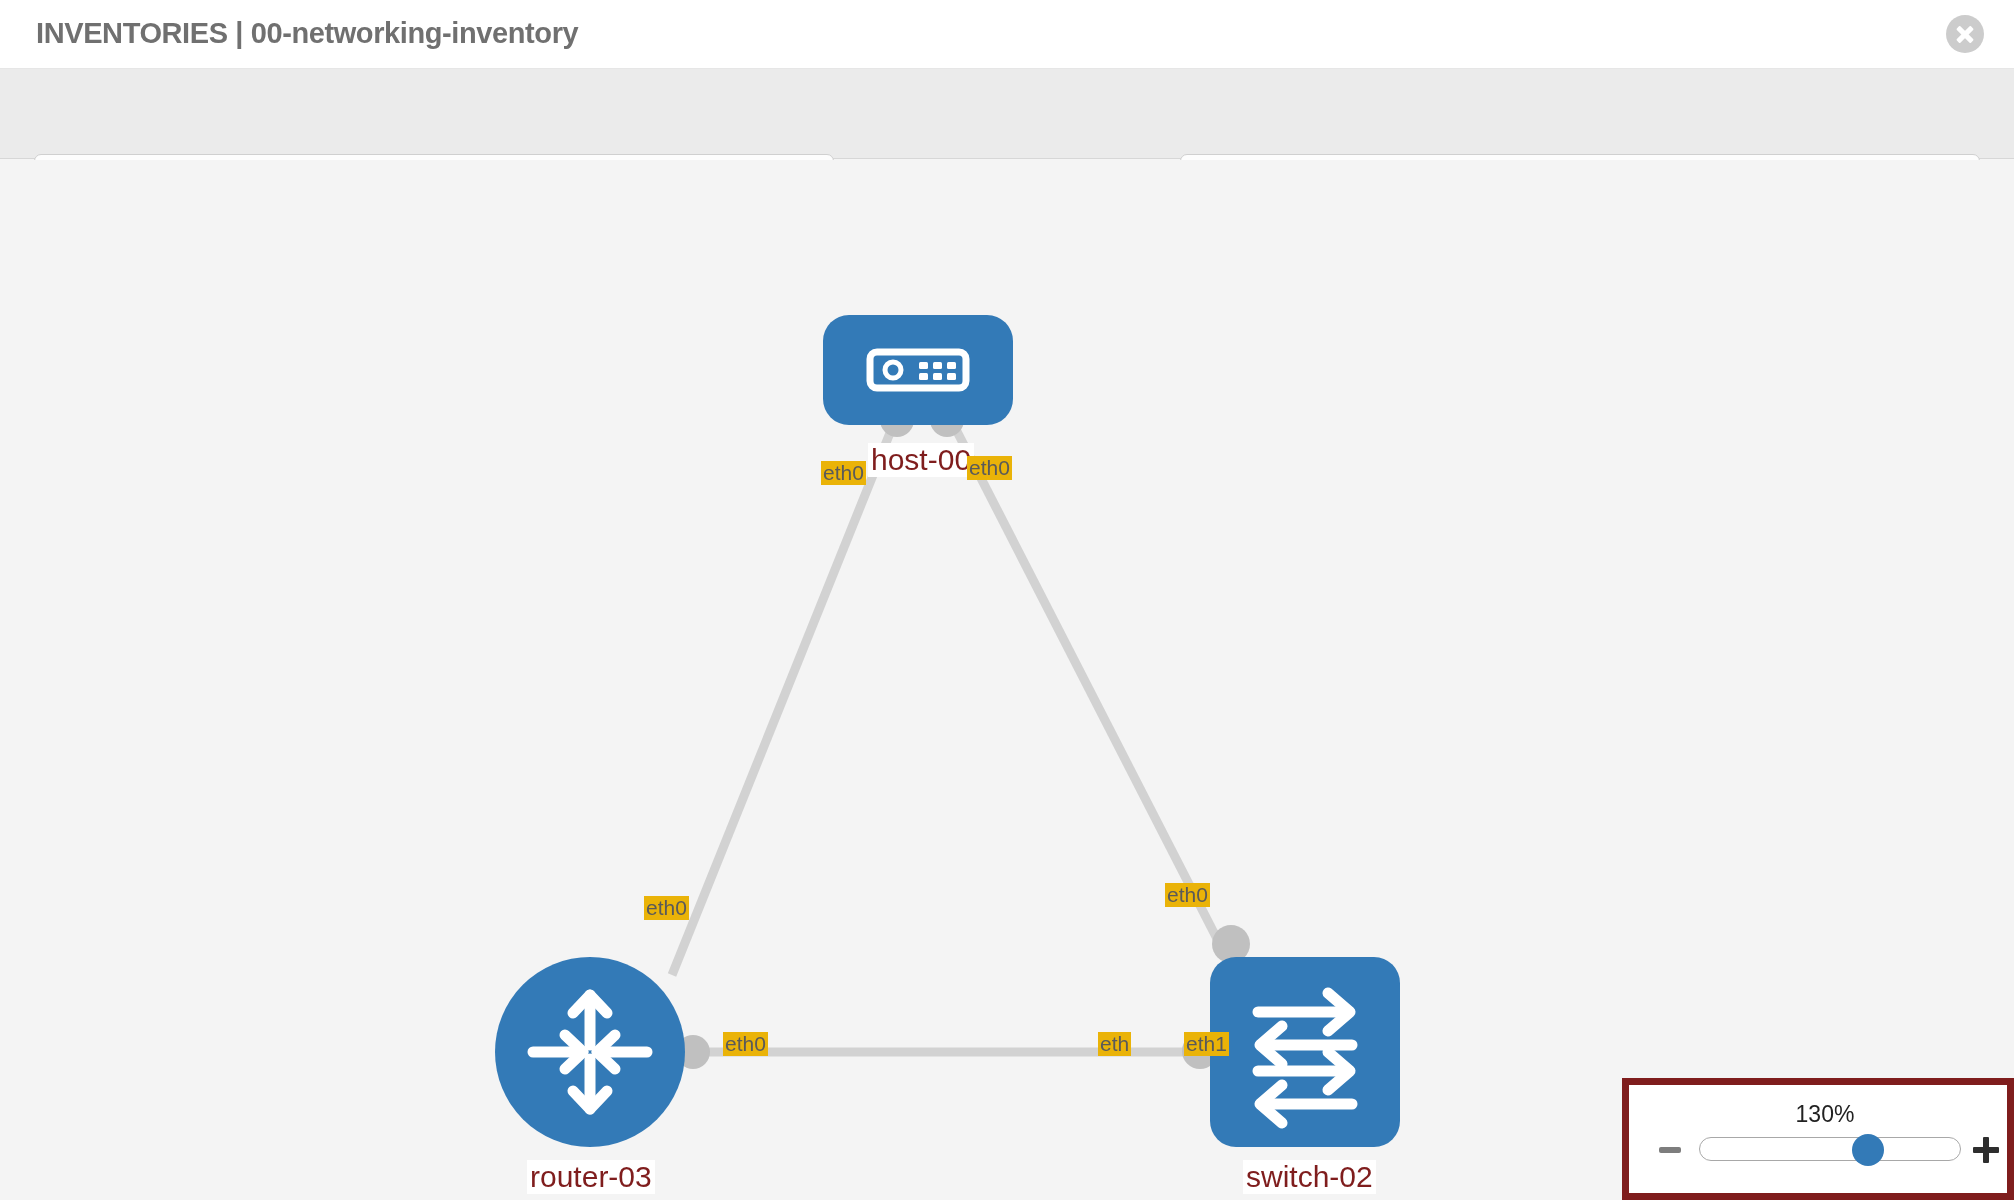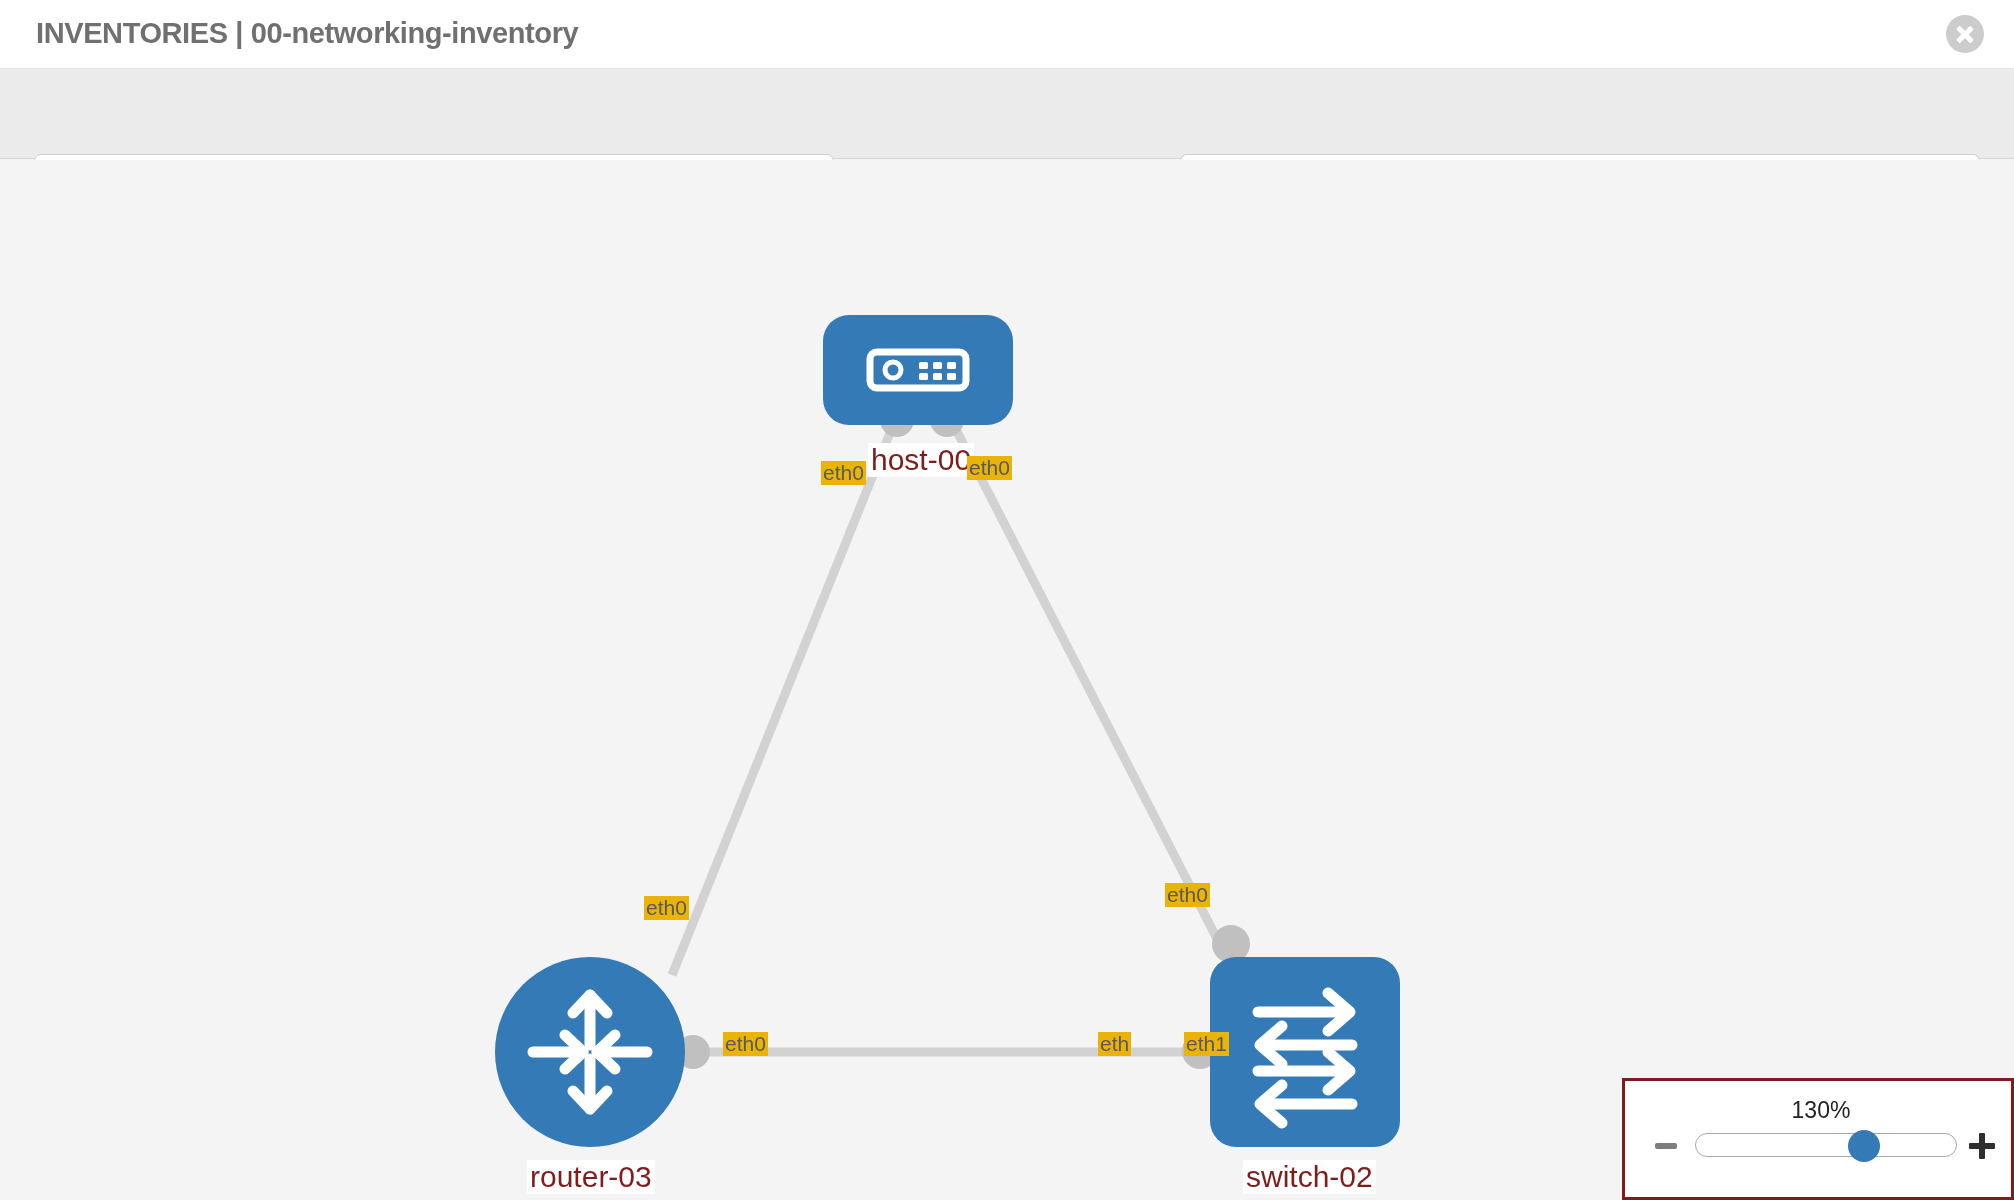--- a/index.html
+++ b/index.html
@@ -144,21 +144,21 @@
     padding: 0 2px;
     white-space: nowrap;
   }
 
   
   .zoom-panel {
     position: absolute;
     left: 1622px; top: 1078px;
     width: 392px; height: 122px;
     background: #ffffff;
-    border: 3px solid #7f1d1d;
+    border: 7px solid #7f1d1d;
   }
   .zoom-level {
     position: absolute;
     top: 16px; left: 0; width: 392px;
     text-align: center;
     font-size: 23px;
     color: #222222;
   }
   .zoom-minus {
     position: absolute;

